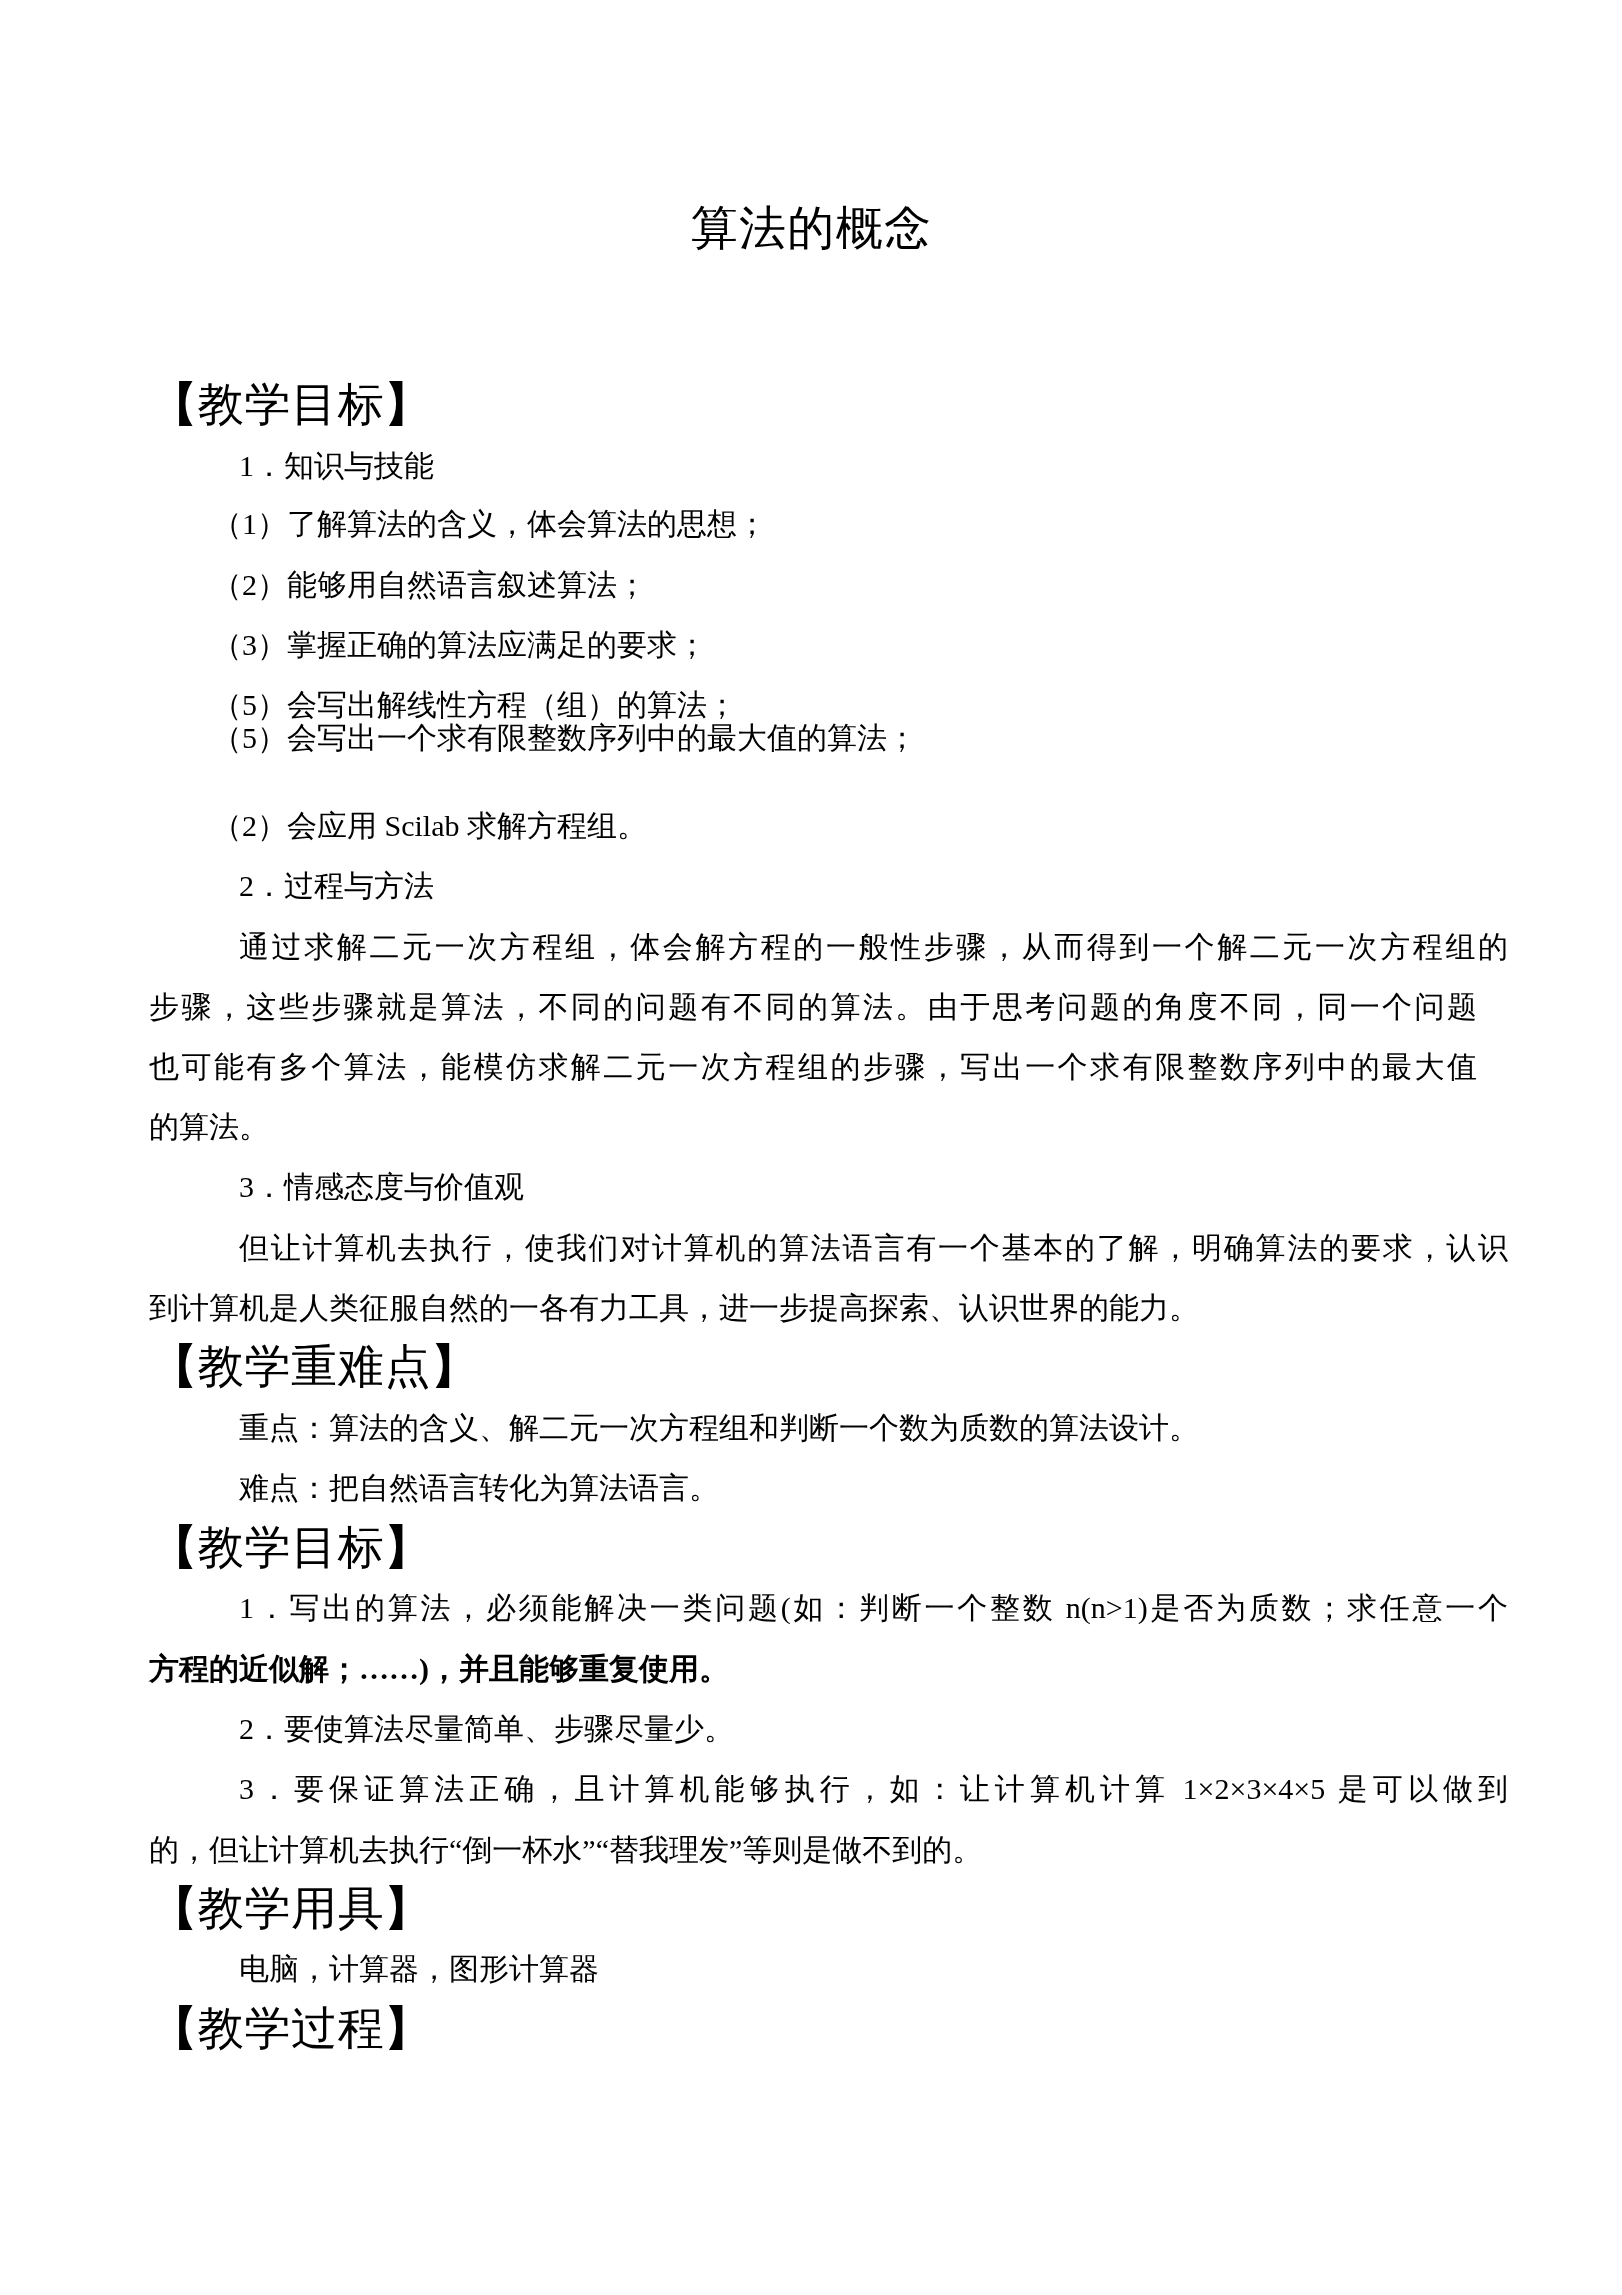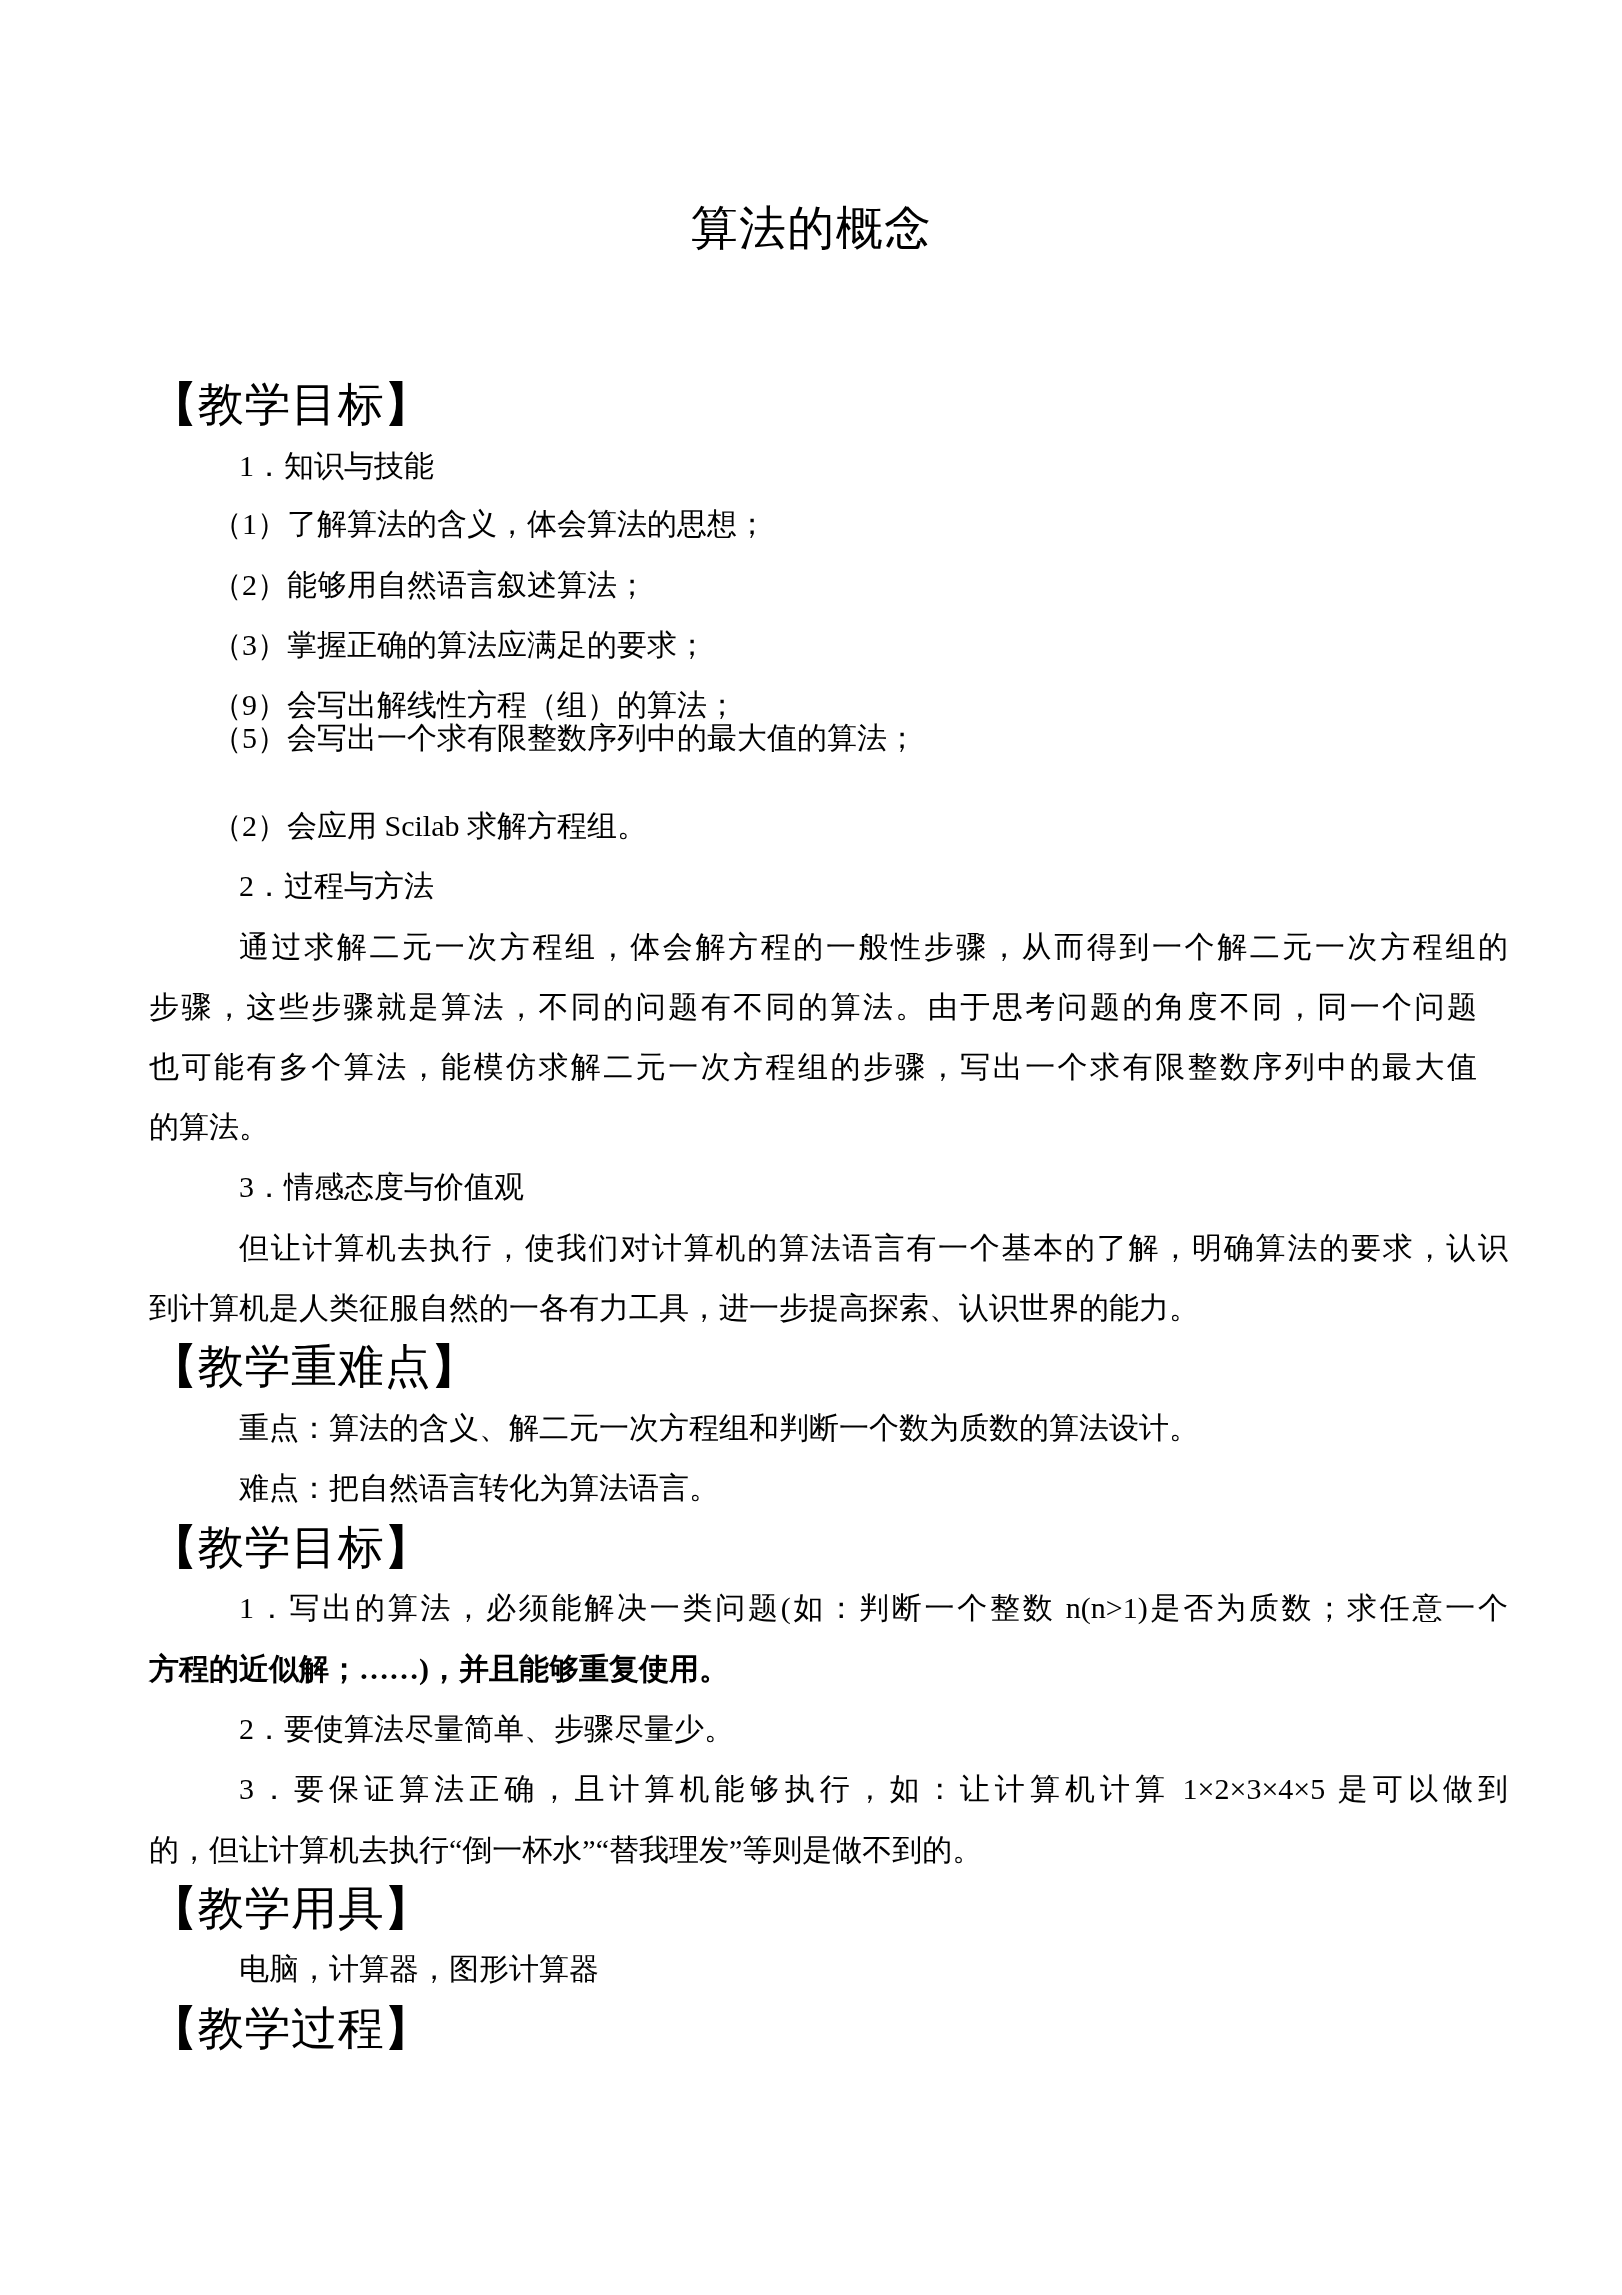--- a/index.html
+++ b/index.html
@@ -73,21 +73,21 @@
   <div class="title">算法的概念</div>
 
   <div class="heading" style="top:382px;">
     <span class="bracket">【</span><span>教学目标</span><span class="bracket">】</span>
   </div>
 
   <div class="line indent" style="top:446px;">1．知识与技能</div>
   <div class="line sub" style="top:504px;">（1）了解算法的含义，体会算法的思想；</div>
   <div class="line sub" style="top:565px;">（2）能够用自然语言叙述算法；</div>
   <div class="line sub" style="top:625px;">（3）掌握正确的算法应满足的要求；</div>
-  <div class="line sub" style="top:685px;">（9）会写出解线性方程（组）的算法；</div>
+  <div class="line sub" style="top:685px;">（5）会写出解线性方程（组）的算法；</div>
   <div class="line sub" style="top:718px;">（5）会写出一个求有限整数序列中的最大值的算法；</div>
   <div class="line sub" style="top:806px;">（2）会应用 Scilab 求解方程组。</div>
 
   <div class="line indent" style="top:866px;">2．过程与方法</div>
   <div class="line indent justify" style="top:927px;">通过求解二元一次方程组，体会解方程的一般性步骤，从而得到一个解二元一次方程组的</div>
   <div class="line justify" style="top:987px;">步骤，这些步骤就是算法，不同的问题有不同的算法。由于思考问题的角度不同，同一个问题</div>
   <div class="line justify" style="top:1047px;">也可能有多个算法，能模仿求解二元一次方程组的步骤，写出一个求有限整数序列中的最大值</div>
   <div class="line" style="top:1107px;">的算法。</div>
 
   <div class="line indent" style="top:1167px;">3．情感态度与价值观</div>

